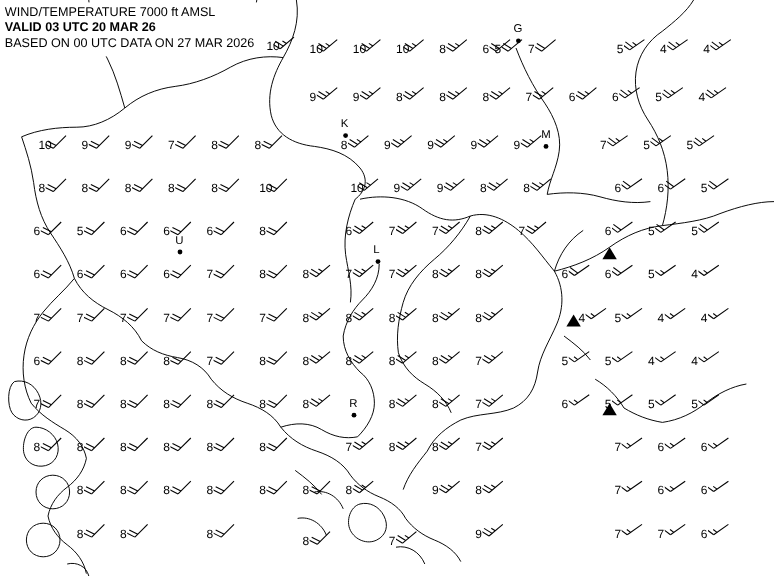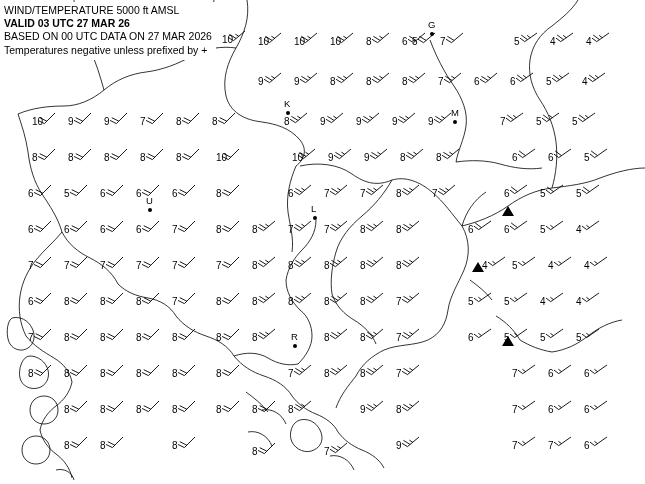--- a/index.html
+++ b/index.html
@@ -85,24 +85,23 @@
     </g>
 
     <g fill="#000">
       <polygon points="508,206 514,216 502,216"></polygon>
       <polygon points="478,262 484,272 472,272"></polygon>
       <polygon points="508,336 514,346 502,346"></polygon>
     </g>
   </svg>
 
   <div class="hdr">
-    <div><span>WIND/TEMPERATURE 5000 ft AMSL</span></div>
-    <div class="b">VALID 03 UTC 27 MAR 26</div>
+    <div><span>WIND/TEMPERATURE 7000 ft AMSL</span></div>
+    <div class="b">VALID 03 UTC 20 MAR 26</div>
     <div>BASED ON 00 UTC DATA ON 27 MAR 2026</div>
-    <div>Temperatures negative unless prefixed by +</div>
   </div>
 
 
   <div id="plot">
       <div class="barb" style="left: 228px; top: 14px;">
         <svg width="34" height="34" viewBox="0 0 34 34">
           <g>
             <line x1="17" y1="17" x2="5.509333353215332" y2="26.641814145298092" stroke="#000" stroke-width="0.9"></line>
             <line x1="5.509333353215332" y1="26.641814145298092" x2="-1.2266848272311581" y2="22.503449846122106" stroke="#000" stroke-width="0.9"></line>
             <line x1="8.113884459819857" y1="24.456336272363856" x2="1.377866279373367" y2="20.31797197318787" stroke="#000" stroke-width="0.9"></line>

